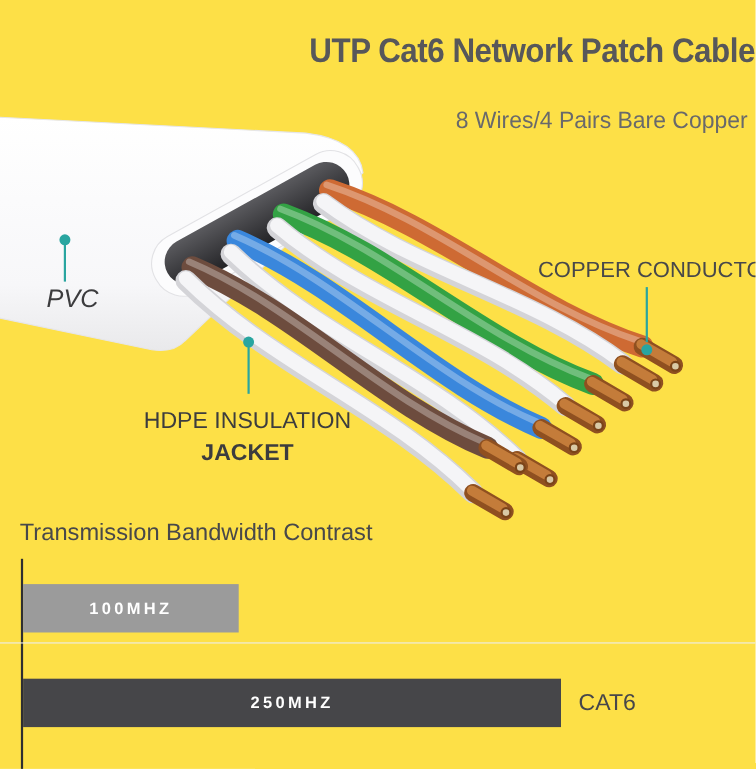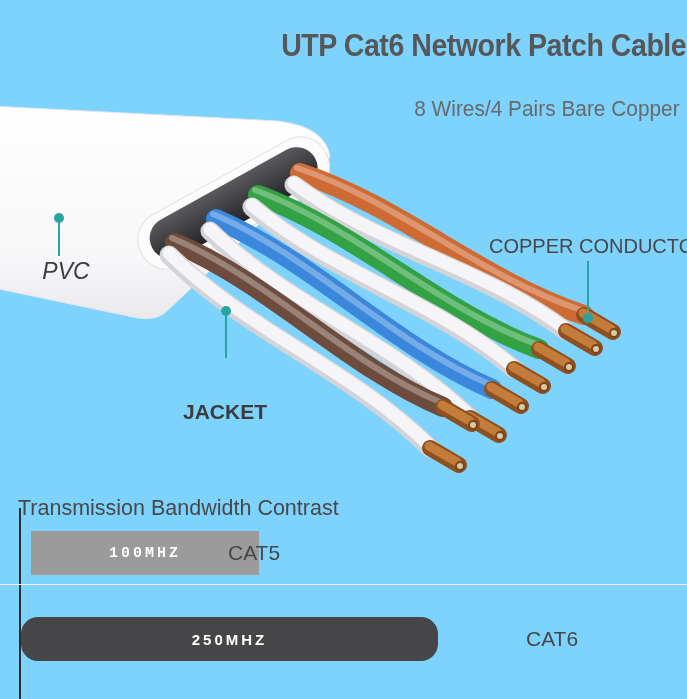--- a/index.html
+++ b/index.html
@@ -1,17 +1,17 @@
 <!DOCTYPE html>
 <html><head>
 <meta charset="utf-8">
 <style>
   html,body{margin:0;padding:0;background:#fff;}
   .page{
-    position:relative;width:687px;height:699px;background:#7dd3fc;overflow:hidden;
+    position:relative;width:687px;height:699px;background:#fde047;overflow:hidden;
     font-family:"Liberation Sans", sans-serif;
   }
   
   .title{
     position:absolute;right:1px;top:28px;white-space:nowrap;
     font-size:31px;font-weight:bold;color:#57575A;letter-spacing:-0.5px;
     transform:scaleX(0.92);transform-origin:100% 50%;
   }
   .subtitle{
     position:absolute;right:7px;top:97px;white-space:nowrap;
@@ -29,26 +29,26 @@
   .dot-hdpe{left:221px;top:306px;}
   .line-hdpe{left:225px;top:315px;height:43px;}
   .dot-copper{left:583px;top:313px;}
   .line-copper{left:587px;top:261px;height:50px;}
   .lbl{position:absolute;color:#3C3C3E;white-space:nowrap;}
   .lbl-pvc{left:38px;top:258px;width:56px;text-align:center;font-size:23px;font-style:italic;}
   .lbl-copper{left:489px;top:235px;font-size:20px;color:#48484A;}
   .lbl-hdpe1{left:125px;top:371px;width:200px;text-align:center;font-size:21px;}
   .lbl-hdpe2{left:125px;top:400px;width:200px;text-align:center;font-size:21px;font-weight:bold;}
   
-  .chart-title{position:absolute;left:18px;top:472px;font-size:21.5px;color:#48484A;white-space:nowrap;margin-top:24px;}
+  .chart-title{position:absolute;left:18px;top:472px;font-size:21.5px;color:#48484A;white-space:nowrap;}
   .axis{position:absolute;left:19px;top:508px;width:2px;height:191px;background:#2E2E30;}
   .divider{position:absolute;left:0;top:584px;width:687px;height:1px;background:#EDEDEE;}
   .bar{position:absolute;display:flex;align-items:center;justify-content:center;height:44px;}
-  .bar-cat5{left:31px;top:531px;width:228px;background:#9B9B9B;font-family:Liberation Mono, monospace;}
-  .bar-cat6{left:21px;top:617px;width:417px;background:#464649;border-radius:17px;}
+  .bar-cat5{left:21px;top:531px;width:196px;background:#9B9B9B;}
+  .bar-cat6{left:21px;top:617px;width:489px;background:#464649;}
   .bar-label{color:#ffffff;font-weight:bold;font-size:15px;letter-spacing:3px;}
   .cat-label{position:absolute;height:44px;line-height:44px;font-size:21px;color:#47474A;white-space:nowrap;}
   .cat5-label{left:228px;top:531px;}
   .cat6-label{left:526px;top:617px;text-align:right;}
 </style>
 </head>
 <body>
 
 <div class="page">
 
@@ -154,29 +154,29 @@
   <div class="dot dot-pvc"></div>
   <div class="c-line line-pvc"></div>
   <div class="lbl lbl-pvc">PVC</div>
 
   <div class="dot dot-copper"></div>
   <div class="c-line line-copper"></div>
   <div class="lbl lbl-copper">COPPER CONDUCTORS</div>
 
   <div class="dot dot-hdpe"></div>
   <div class="c-line line-hdpe"></div>
+  <div class="lbl lbl-hdpe1">HDPE INSULATION</div>
   <div class="lbl lbl-hdpe2">JACKET</div>
 
   <div class="chart-title">Transmission Bandwidth Contrast</div>
   <div class="axis"></div>
   <div class="divider"></div>
 
   <div class="bar bar-cat5">
     <span class="bar-label">100MHZ</span>
   </div>
-  <div class="cat-label cat5-label">CAT5</div>
 
   <div class="bar bar-cat6">
     <span class="bar-label">250MHZ</span>
   </div>
   <div class="cat-label cat6-label">CAT6</div>
 
 </div>
 
 </body></html>

